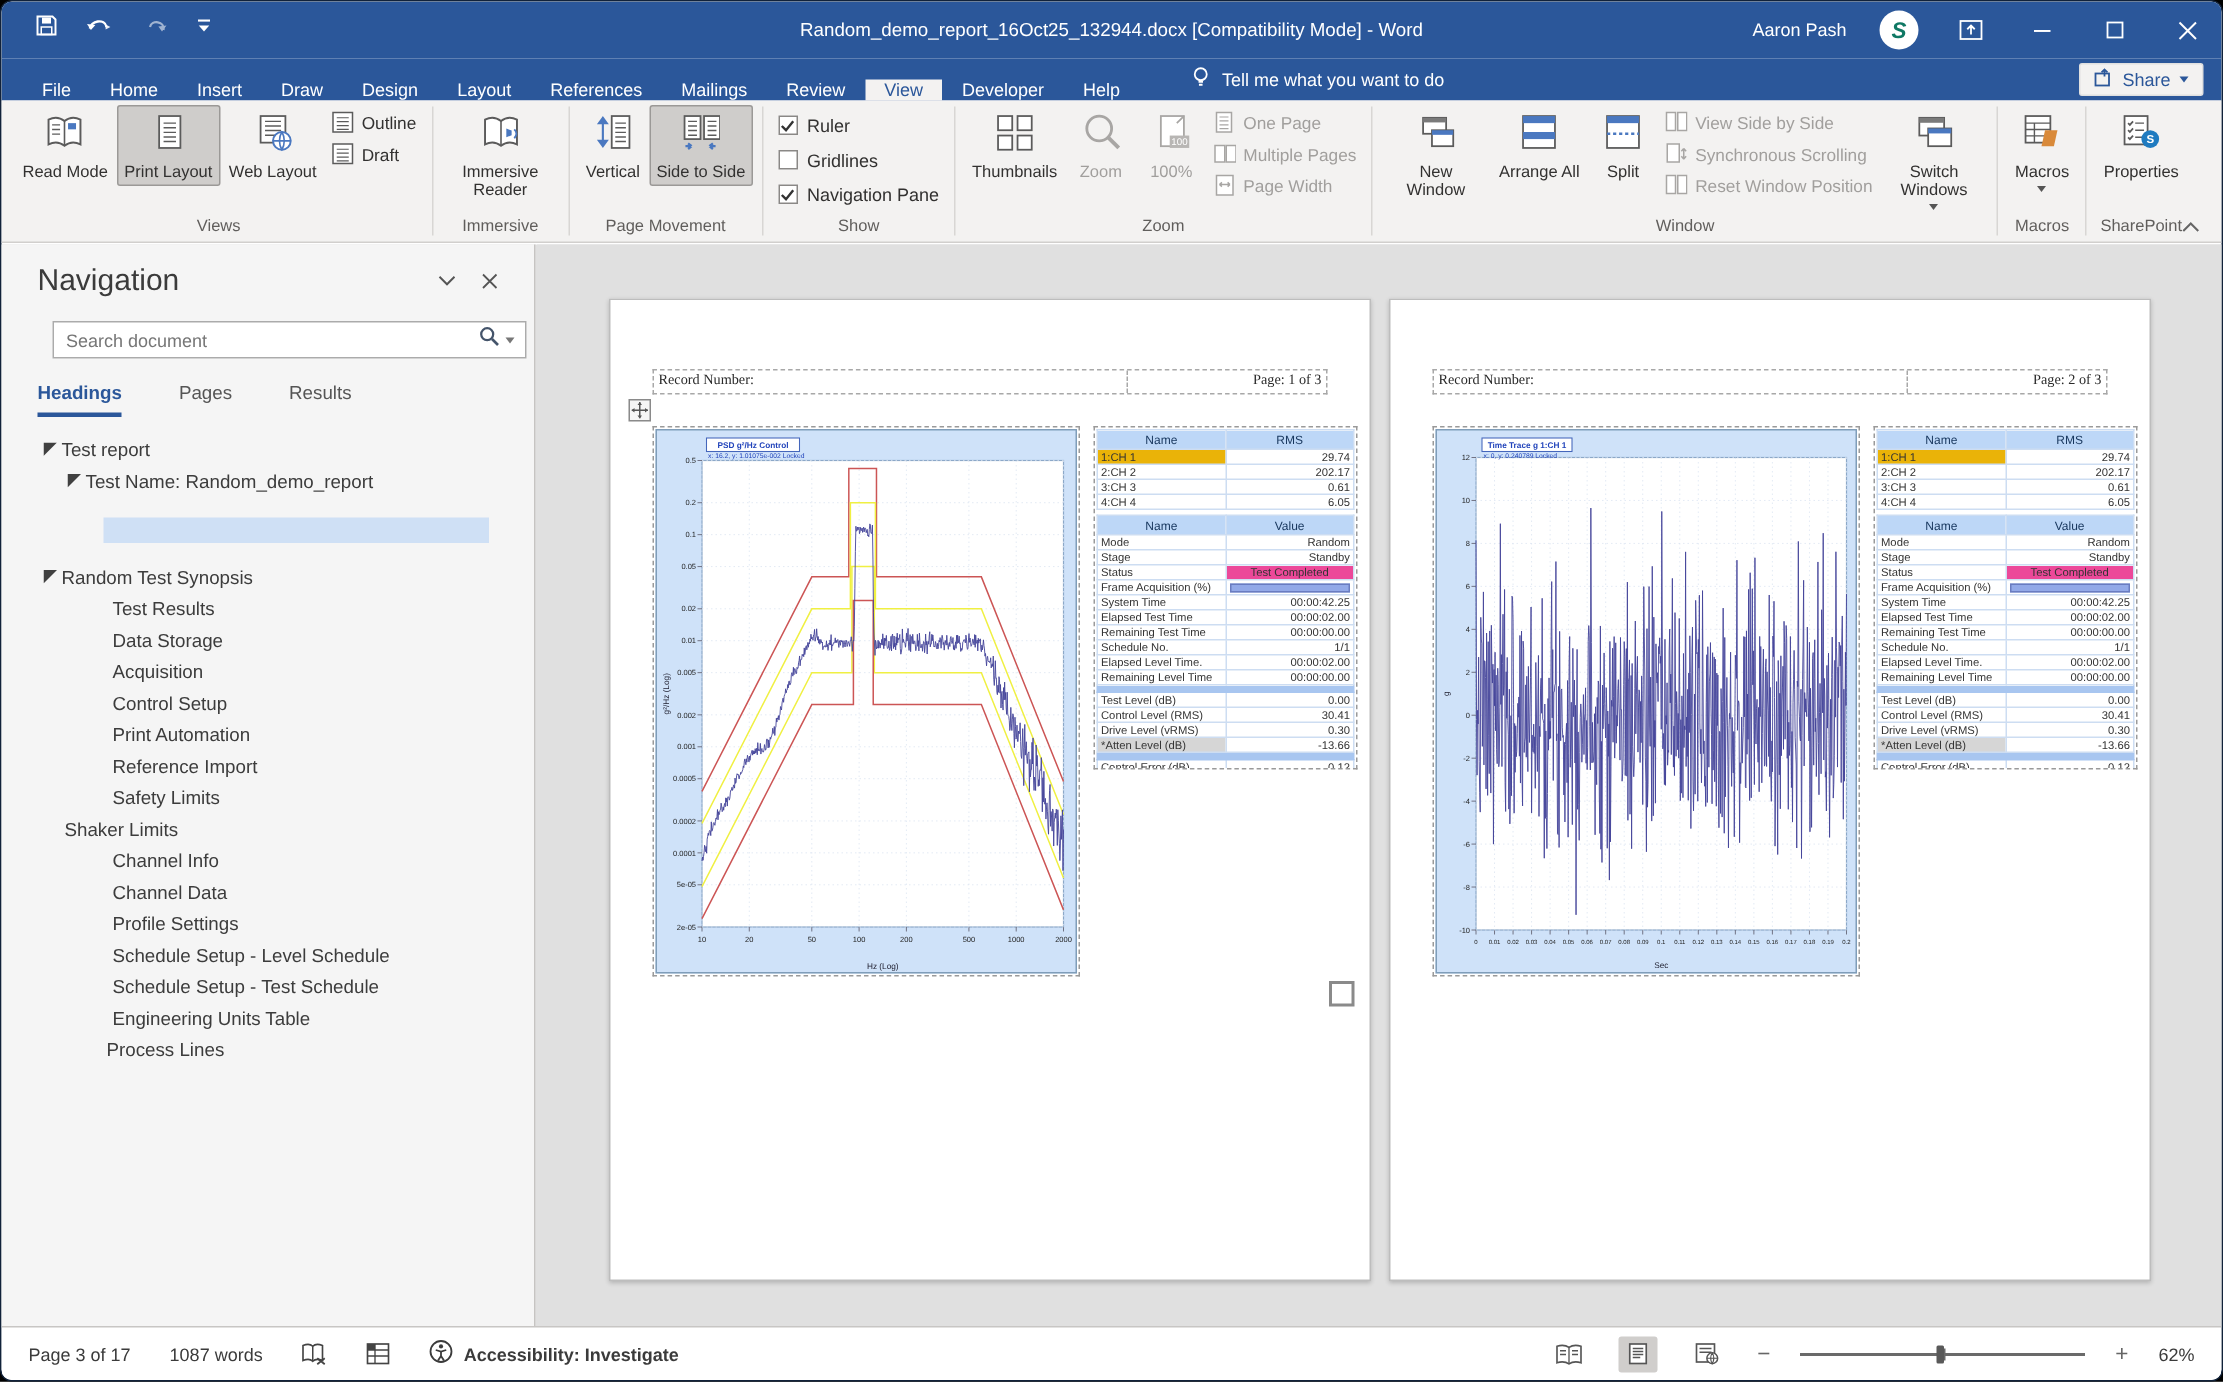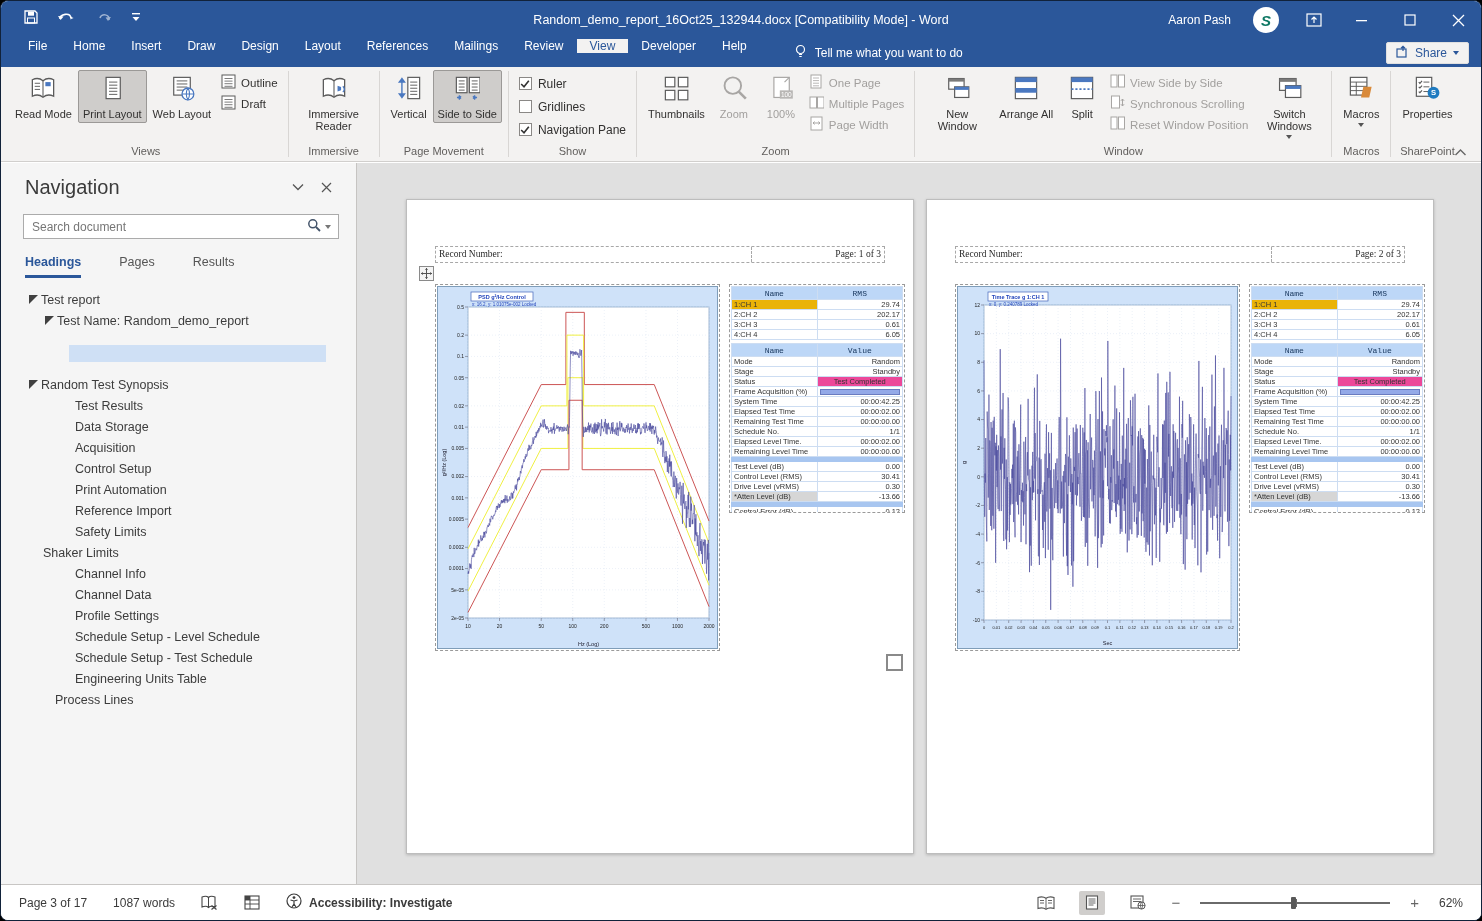--- a/index.html
+++ b/index.html
@@ -42,21 +42,21 @@
   .rcheck{display:flex;align-items:center;gap:6px;font-size:12px;color:#323130;height:19px;white-space:nowrap;}
   .cbox{width:13px;height:13px;border:1px solid #8a8886;background:#fff;display:flex;align-items:center;justify-content:center;}
   .caret{width:0;height:0;border-left:3.5px solid transparent;border-right:3.5px solid transparent;border-top:4px solid #555;display:inline-block;}
   .collapse-ribbon{position:absolute;right:14px;top:142px;}
   
   .main{position:absolute;left:0;top:162px;right:0;bottom:36px;background:#e0e0e0;}
   .navpane{position:absolute;left:0;top:0;width:356px;bottom:0;background:#f5f5f5;border-right:1px solid #c6c4c2;overflow:hidden;}
   .nav-head{position:absolute;left:24px;top:12px;right:16px;display:flex;align-items:center;}
   .nav-title{font-size:20px;color:#3b3b3b;flex:1;}
   .nav-hbtn{width:28px;height:24px;display:flex;align-items:center;justify-content:center;}
-  .nav-search{position:absolute;left:22px;top:51px;width:316px;height:25px;background:#fff;border:1px solid #ababab;
+  .nav-search{position:absolute;left:34px;top:51px;width:316px;height:25px;background:#fff;border:1px solid #ababab;
     display:flex;align-items:center;}
   .nav-search input{flex:1;border:none;outline:none;font-size:12px;color:#333;padding:0 8px;background:transparent;
     font-family:"Liberation Sans",sans-serif;}
   .nav-search input::placeholder{color:#767676;}
   .nav-tabs{position:absolute;left:24px;top:92px;display:flex;gap:38px;}
   .nav-tab{font-size:12.5px;color:#555;padding-bottom:6px;}
   .nav-tab.active{color:#2b579a;font-weight:bold;border-bottom:3px solid #2b579a;}
   .nav-tree{position:absolute;left:0;top:126px;right:0;bottom:0;}
   .tree-row{height:21px;display:flex;align-items:center;font-size:12.5px;color:#3c3c3c;}
   .tree-tri{width:16px;display:flex;justify-content:center;align-items:center;flex:none;}
@@ -71,21 +71,21 @@
   .move-handle{position:absolute;left:12px;top:66px;width:15px;height:15px;border:1px solid #8a8a8a;background:#f5f5f5;
     display:flex;align-items:center;justify-content:center;}
   .chart-frame{position:absolute;left:28px;top:84px;width:285px;height:367px;border:1px dashed #9a9a9a;padding:1px;}
   .chart-box{width:100%;height:100%;background:#cfe2f9;border:1px solid #7f9db9;position:relative;}
   .table-frame{position:absolute;left:322px;top:84px;width:176px;height:229px;border:1px dashed #9a9a9a;
     padding:1px;overflow:hidden;}
   .resize-sq{position:absolute;left:479px;top:454px;width:17px;height:17px;border:2px solid #8a8a8a;background:#fff;}
   table.itbl{border-collapse:collapse;width:172px;table-layout:fixed;margin-bottom:3px;}
   table.itbl td,table.itbl th{border:1px solid #cdddf2;font-size:7.5px;height:10px;padding:0 2px;color:#333;
     overflow:hidden;white-space:nowrap;font-weight:normal;}
-  table.itbl th{background:#bdd7f7;color:#17365d;height:13px;text-align:center;font-size:8px;font-family:Liberation Mono, monospace;}
+  table.itbl th{background:#bdd7f7;color:#17365d;height:13px;text-align:center;font-size:8px;}
   td.val{text-align:right;}
   td.hl{background:#eab308;}
   td.green{background:#ec4899;font-weight:bold;color:#111;text-align:center;}
   td.graylab{background:#d6d6d6;}
   tr.sep td{background:#a8c6f0;height:5px;border:1px solid #a8c6f0;}
   .pbar{height:6px;background:#93a9e8;border:1px solid #6a7cc0;width:100%;}
   
   .statusbar{position:absolute;left:0;bottom:0;right:0;height:36px;background:#fff;border-top:1px solid #c8c6c4;
     display:flex;align-items:center;font-size:12px;color:#3b3b3b;}
   .sb-left{display:flex;align-items:center;gap:26px;margin-left:18px;}
@@ -155,21 +155,21 @@
       </span>
       <span class="winbtn">
         <svg width="13" height="13" viewBox="0 0 13 13">
             <path d="M1 1l11 11M12 1L1 12" stroke="#fff" stroke-width="1.3"></path>
           </svg>
       </span>
     </div>
   </div>
 
   <div class="tabrow">
-    <div id="tabs" style="display:flex;align-items:flex-start;margin-left:14px;">
+    <div id="tabs" style="display:flex;align-items:flex-end;margin-left:14px;">
         <div class="tab">File</div>
         <div class="tab">Home</div>
         <div class="tab">Insert</div>
         <div class="tab">Draw</div>
         <div class="tab">Design</div>
         <div class="tab">Layout</div>
         <div class="tab">References</div>
         <div class="tab">Mailings</div>
         <div class="tab">Review</div>
         <div class="tab active">View</div>
@@ -602,21 +602,21 @@
             <span>Schedule Setup - Level Schedule</span>
           </div>
           <div class="tree-row" style="padding-left: 58px;">
             <span class="tree-tri"></span>
             <span>Schedule Setup - Test Schedule</span>
           </div>
           <div class="tree-row" style="padding-left: 58px;">
             <span class="tree-tri"></span>
             <span>Engineering Units Table</span>
           </div>
-          <div class="tree-row" style="padding-left: 38px;">
+          <div class="tree-row" style="padding-left: 54px;">
             <span class="tree-tri"></span>
             <span>Process Lines</span>
           </div>
         </div>
     </div>
 
     <div class="canvas">
 
       <div class="page" id="page1" style="left:48px">
         <div class="page-header">

